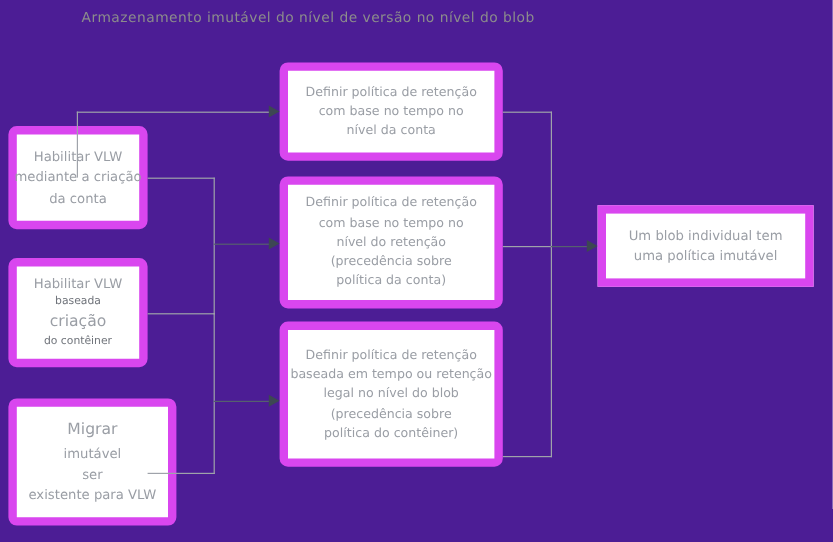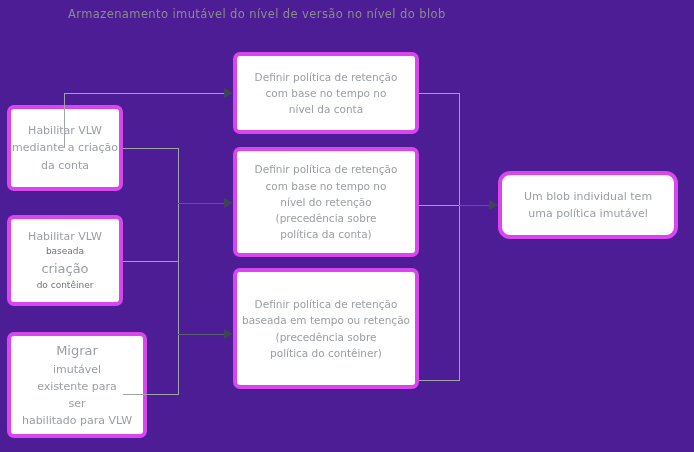--- a/index.html
+++ b/index.html
@@ -20,21 +20,21 @@
     left: 68px;
     top: 7px;
     font-size: 11.5px;
     color: #8c8c8c;
     letter-spacing: 0.4px;
     white-space: nowrap;
   }
   .node {
     position: absolute;
     box-sizing: border-box;
-    border: 4px solid #d946ef;
+    border: 7px solid #d946ef;
     border-radius: 7px;
     background: #ffffff;
     display: flex;
     flex-direction: column;
     align-items: center;
     justify-content: center;
     text-align: center;
     color: #9a9ea5;
     line-height: 1.55;
     padding: 4px 6px;
@@ -48,21 +48,21 @@
   #n-account    { left: 7px;   top: 105px; width: 116px; height: 86px; font-size: 11.5px; }
   #n-container  { left: 7px;   top: 215px; width: 116px; height: 91px; }
   #n-migrate    { left: 7px;   top: 332px; width: 140px; height: 106px; }
 
   
   #n-policy-account   { left: 233px; top: 52px;  width: 186px; height: 82px;  font-size: 10.5px; }
   #n-policy-container { left: 233px; top: 147px; width: 186px; height: 110px; font-size: 10.5px; }
   #n-policy-blob      { left: 233px; top: 268px; width: 186px; height: 121px; font-size: 10.5px; }
 
   
-  #n-immutable { left: 498px; top: 171px; width: 180px; height: 68px; border-radius: 12px; font-size: 11.5px; }
+  #n-immutable { left: 498px; top: 171px; width: 180px; height: 68px; border-radius: 0; font-size: 11.5px; }
 
   
   .edge {
     position: absolute;
     background: #9fa3aa;
   }
   .edge.h { height: 1px; }
   .edge.v { width: 1px; }
   .edge.thick { background: #56606e; }
   .arrow {
@@ -89,42 +89,42 @@
   <div class="node" id="n-container">
     <span class="ln sz-md">Habilitar VLW</span>
     <span class="ln sz-sm">baseada</span>
     <span class="ln sz-lg">criação</span>
     <span class="ln sz-sm">do contêiner</span>
   </div>
 
   <div class="node" id="n-migrate">
     <span class="ln sz-lg">Migrar</span>
     <span class="ln sz-md">imutável</span>
-    <span class="ln sz-md">existente para</span>
     <span class="ln sz-md">ser</span>
-    <span class="ln sz-md">habilitado para VLW</span>
+    <span class="ln sz-md">existente para VLW</span>
   </div>
 
   <div class="node" id="n-policy-account">
     <span class="ln">Definir política de retenção</span>
     <span class="ln">com base no tempo no</span>
     <span class="ln">nível da conta</span>
   </div>
 
   <div class="node" id="n-policy-container">
     <span class="ln">Definir política de retenção</span>
     <span class="ln">com base no tempo no</span>
     <span class="ln">nível do retenção</span>
     <span class="ln">(precedência sobre</span>
     <span class="ln">política da conta)</span>
   </div>
 
   <div class="node" id="n-policy-blob">
     <span class="ln">Definir política de retenção</span>
     <span class="ln">baseada em tempo ou retenção</span>
+    <span class="ln">legal no nível do blob</span>
     <span class="ln">(precedência sobre</span>
     <span class="ln">política do contêiner)</span>
   </div>
 
   <div class="node" id="n-immutable">
     <span class="ln sz-md">Um blob individual tem</span>
     <span class="ln sz-md">uma política imutável</span>
   </div>
 
   <div class="edge v" style="left:64px; top:93px; height:55px;"></div>

